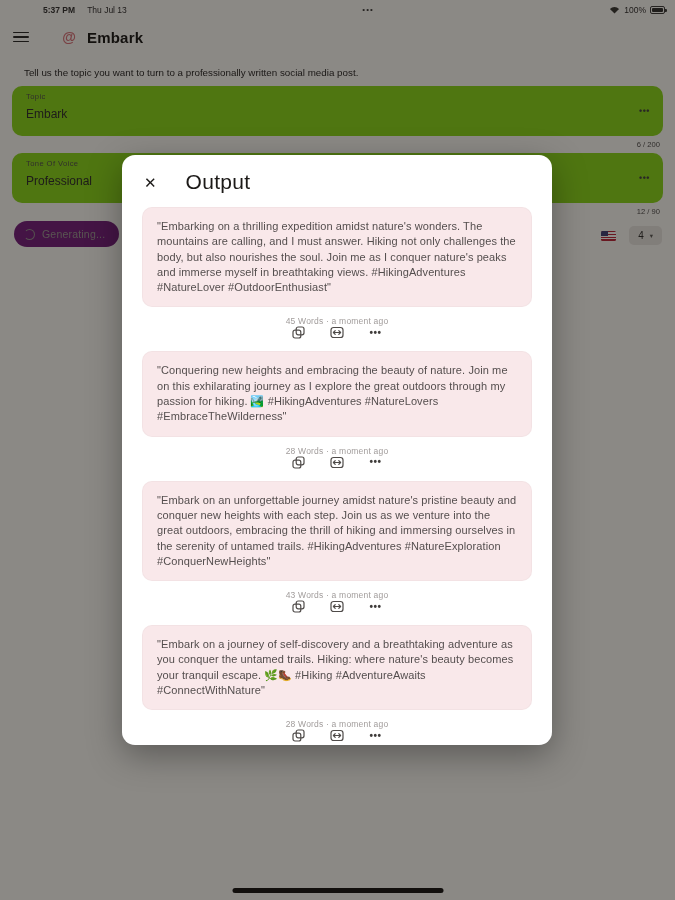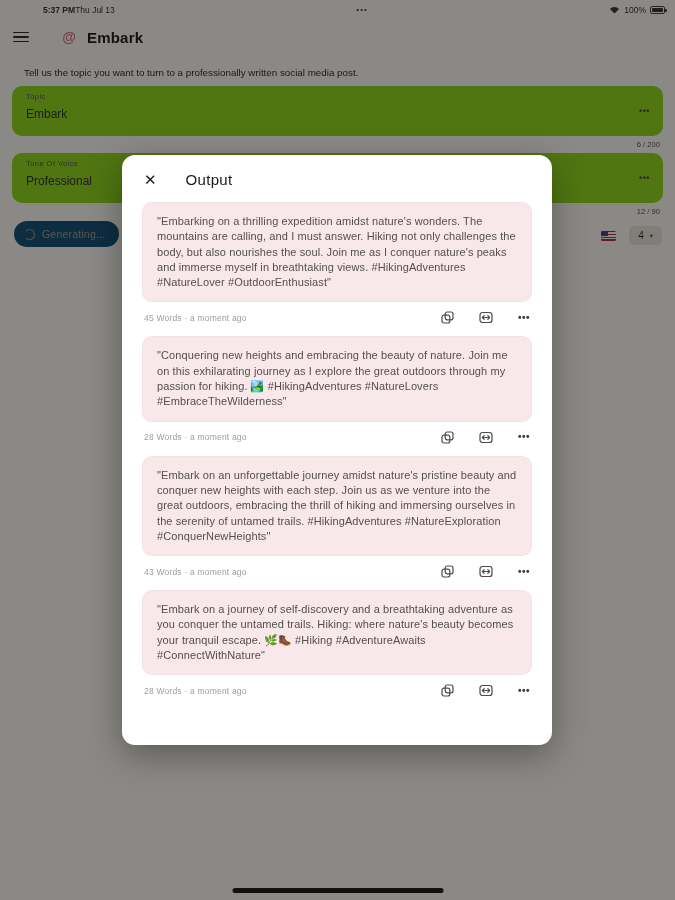--- a/index.html
+++ b/index.html
@@ -6,21 +6,21 @@
   body{
     width:675px;height:900px;position:relative;overflow:hidden;
     background:#f1eeea;
     font-family:"Liberation Sans","DejaVu Sans",sans-serif;
     -webkit-font-smoothing:antialiased;
   }
   
   .statusbar{position:absolute;top:0;left:0;right:0;height:17px;
     display:flex;align-items:center;justify-content:space-between;
     padding:2px 10px 0;box-sizing:border-box;font-size:8.5px;color:#2e2c2a;}
-  .sb-left{display:flex;gap:0;align-items:center;padding-left:33px;}
+  .sb-left{display:flex;gap:12px;align-items:center;padding-left:33px;}
   .sb-time{font-weight:700;}
   .sb-center{font-size:8px;letter-spacing:1px;color:#3a3836;}
   .sb-right{display:flex;gap:4px;align-items:center;}
   .wifi{width:11px;height:8px;}
   .battery{width:15px;height:8px;border:1px solid #3a3836;border-radius:2px;position:relative;box-sizing:border-box;}
   .battery .fill{position:absolute;inset:1px;background:#2e2c2a;border-radius:1px;}
   .battery:after{content:"";position:absolute;right:-3px;top:2px;width:2px;height:3px;background:#3a3836;border-radius:0 1px 1px 0;}
   
   .appbar{position:absolute;top:24px;left:0;right:0;height:26px;display:flex;align-items:center;padding:0 13px;gap:10px;}
   .hamburger{width:16px;height:11px;display:flex;flex-direction:column;justify-content:space-between;cursor:pointer;}
@@ -34,46 +34,46 @@
   .field.topic{top:86px;}
   .field.tone{top:153px;}
   .field .flabel{position:absolute;top:6px;left:14px;font-size:7.6px;color:#4c4a47;letter-spacing:.4px;}
   .field .fvalue{position:absolute;top:21px;left:14px;font-size:12px;color:#2b2927;}
   .field .fmore{position:absolute;top:50%;right:13px;transform:translateY(-50%);
     font-size:9px;font-weight:700;color:#3f3d3b;letter-spacing:.5px;cursor:pointer;}
   .counter{position:absolute;right:15px;font-size:7.6px;color:#4c4a47;}
   .counter.topic{top:140px;}
   .counter.tone{top:207px;}
   .gen-btn{position:absolute;top:221px;left:14px;height:26px;padding:0 14px 0 10px;border-radius:13px;
-    background:#0c4a6e;display:flex;align-items:center;gap:7px;border:none;cursor:pointer;}
+    background:#701a75;display:flex;align-items:center;gap:7px;border:none;cursor:pointer;}
   .spinner{width:11px;height:11px;border:1.6px solid #8d8a86;border-left-color:transparent;border-radius:50%;box-sizing:border-box;}
   .gen-label{font-size:10.5px;color:#95918c;letter-spacing:.2px;}
   .lang-row{position:absolute;top:226px;right:13px;display:flex;align-items:center;gap:13px;}
   .flag{width:15px;height:10px;border-radius:1.5px;position:relative;overflow:hidden;
     background:repeating-linear-gradient(#b22234 0 1.4px,#f5f3f0 1.4px 2.8px);cursor:pointer;}
   .flag:after{content:"";position:absolute;top:0;left:0;width:6.5px;height:5px;background:#3c3b6e;}
   .variant-select{display:flex;align-items:center;gap:6px;background:#dedad5;border-radius:5px;
     padding:4px 9px;cursor:pointer;}
   .variant-value{font-size:10px;color:#2b2927;}
   .variant-caret{font-size:6.5px;color:#55524f;}
   
   .home-indicator{position:absolute;bottom:7px;left:50%;transform:translateX(-50%);
     width:211px;height:5px;background:#141210;border-radius:3px;cursor:grab;}
   
   .scrim{position:absolute;inset:0;background:rgba(16,14,12,.45);z-index:5;}
   .modal{position:absolute;z-index:10;left:122px;top:155px;width:430px;height:590px;
     background:#ffffff;border-radius:13px;box-shadow:0 10px 34px rgba(0,0,0,.35);
     box-sizing:border-box;overflow:hidden;}
   .modal-header{display:flex;align-items:center;gap:27px;padding:15px 20px 13px;}
   .modal-close{font-size:15px;color:#1c1a18;cursor:pointer;line-height:1;padding:2px;}
-  .modal-title{font-size:15px;font-weight:500;color:#1c1a18;letter-spacing:.3px;}
+  .modal-title{font-size:21px;font-weight:500;color:#1c1a18;letter-spacing:.3px;}
   .post{margin:0 20px;}
   .post-box{background:#f9e8ea;border:1px solid rgba(0,0,0,.025);border-radius:10px;
     padding:11px 14px;font-size:11px;line-height:15.3px;color:#544e4e;letter-spacing:.1px;}
-  .post-meta-row{display:flex;align-items:center;justify-content:space-between;padding:9px 2px 12px;}
+  .post-meta-row{display:flex;align-items:center;justify-content:space-between;padding:9px 2px 12px;flex-direction:column;}
   .post-meta{font-size:8.5px;color:#a19c9b;letter-spacing:.2px;}
   .post-actions{display:flex;align-items:center;gap:25px;}
   .action-icon{cursor:pointer;display:flex;align-items:center;}
   .action-icon svg{stroke:#4f4b49;fill:none;stroke-width:1.2;stroke-linecap:round;stroke-linejoin:round;}
   .post-more{font-size:10px;font-weight:700;color:#3f3c3a;letter-spacing:.5px;cursor:pointer;line-height:1;}
 </style>
 </head>
 <body>
 
 <div class="statusbar">

